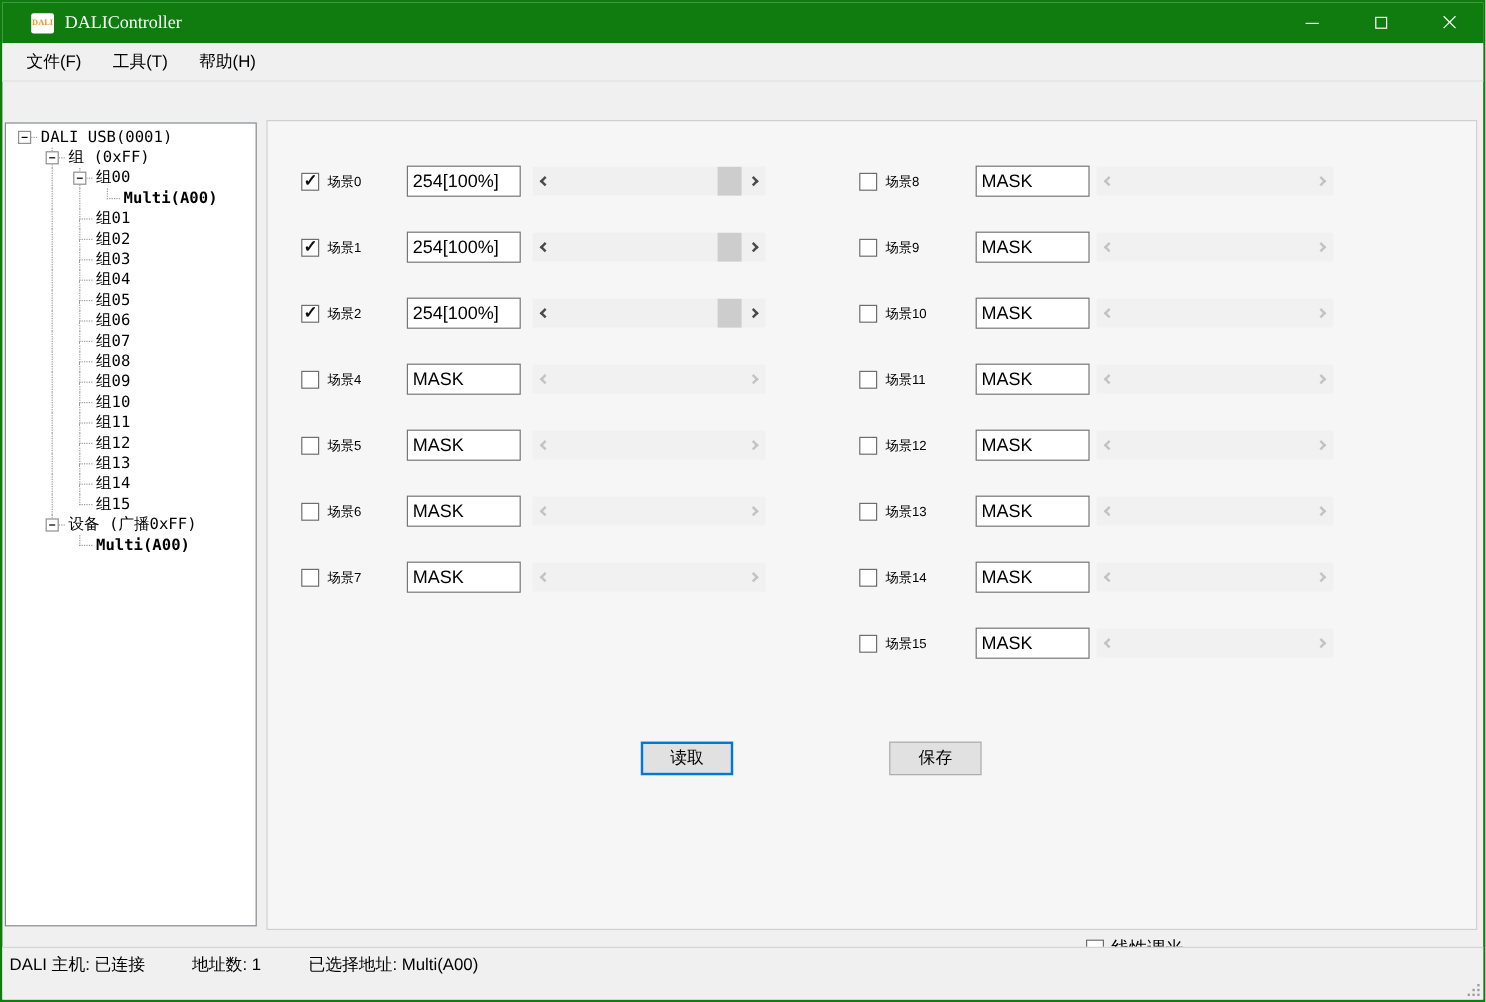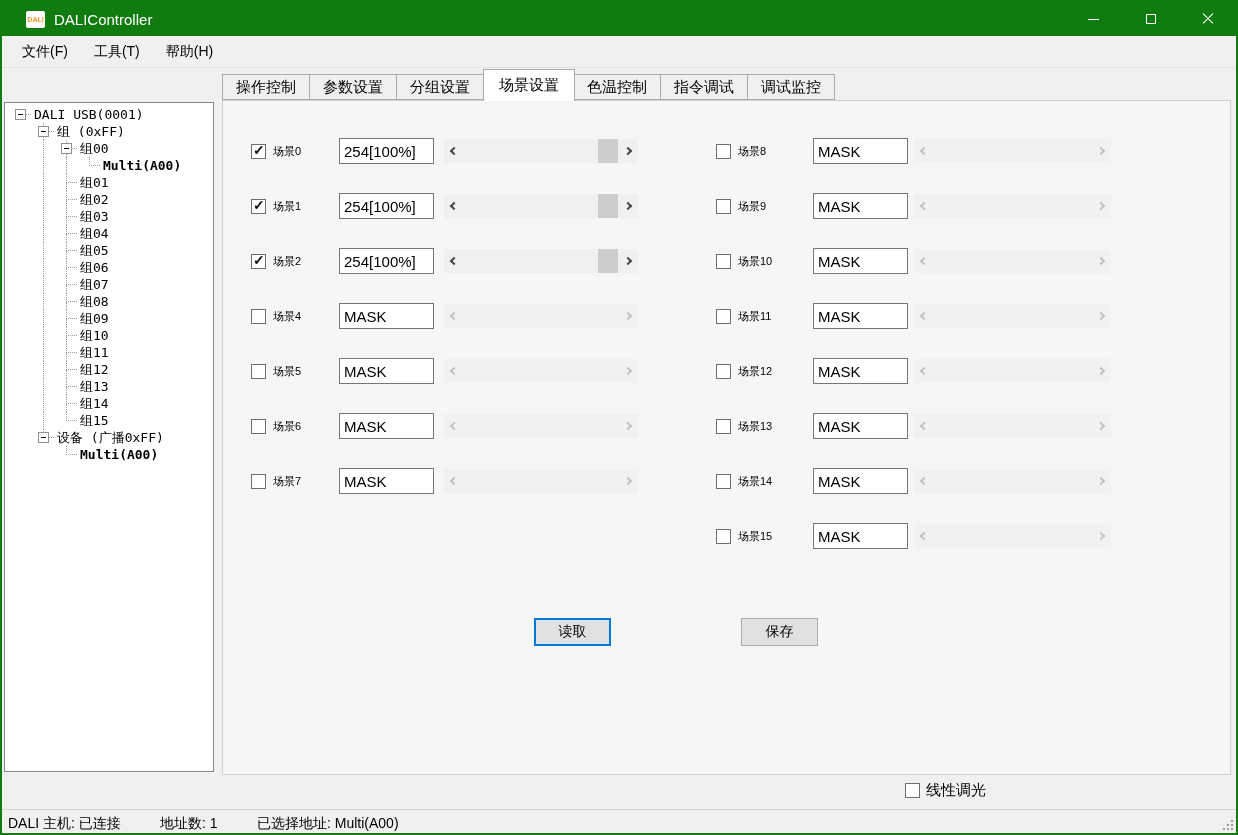--- a/index.html
+++ b/index.html
@@ -2,21 +2,21 @@
 <html><head>
 <meta charset="utf-8">
 <style>
   html,body{margin:0;padding:0;background:#ffffff;}
   body{width:1238px;height:835px;overflow:hidden;}
   *{box-sizing:border-box;}
   .window{position:relative;width:1238px;height:835px;border:2px solid #107C10;background:#f0f0f0;
           font-family:"Liberation Sans",sans-serif;color:#000;}
 
   
-  .titlebar{position:absolute;left:0;top:0;right:0;height:34px;background:#107C10;display:flex;align-items:center;color:#fff;}
+  .titlebar{position:absolute;left:0;top:0;right:0;height:34px;background:#107C10;display:flex;align-items:center;color:#fff;font-family:Liberation Serif, serif;}
   .app-icon{margin-left:24px;width:19px;height:17px;background:#fff;border-radius:2px;display:flex;align-items:center;justify-content:center;
             font-size:7px;font-weight:bold;color:#e89a2b;flex:none;}
   .title{margin-left:9px;font-size:15px;}
   .win-controls{margin-left:auto;display:flex;height:100%;}
   .win-btn{width:57px;height:100%;display:flex;align-items:center;justify-content:center;cursor:default;}
   .glyph{display:block;position:relative;}
   .glyph.minimize{width:11px;height:1px;background:#fff;}
   .glyph.maximize{width:10px;height:10px;border:1px solid #fff;}
   .glyph.close{width:12px;height:12px;}
   .glyph.close::before,.glyph.close::after{content:"";position:absolute;left:-1px;top:5px;width:14px;height:1px;background:#fff;}
@@ -77,21 +77,21 @@
 
   .btn{position:absolute;font-size:14px;font-family:"Liberation Sans",sans-serif;color:#000;padding:0;}
   .btn-read{left:311px;top:517px;width:77px;height:28px;background:#e1e1e1;border:2px solid #0078D7;}
   .btn-save{left:518px;top:517px;width:77px;height:28px;background:#e1e1e1;border:1px solid #adadad;}
 
   
   .footer-check{position:absolute;left:903px;top:779px;display:flex;align-items:center;}
   .footer-label{font-size:15px;margin-left:6px;}
 
   
-  .statusbar{position:absolute;left:0;right:0;bottom:0;height:24px;background:#f0f0f0;border-top:1px solid #d4d4d4;}
+  .statusbar{position:absolute;left:0;right:0;bottom:0;height:44px;background:#f0f0f0;border-top:1px solid #d4d4d4;}
   .status-item{position:absolute;top:5px;font-size:14px;}
   .status-item:nth-child(1){left:6px;}
   .status-item:nth-child(2){left:158px;}
   .status-item:nth-child(3){left:255px;}
   .grip{position:absolute;right:3px;bottom:3px;width:12px;height:12px;}
   .grip::before{content:"";position:absolute;right:0;bottom:0;width:2px;height:2px;background:#a0a0a0;
     box-shadow:-4px 0 #a0a0a0,0 -4px #a0a0a0,-8px 0 #a0a0a0,0 -8px #a0a0a0,-4px -4px #a0a0a0;}
 </style>
 </head>
 <body>
@@ -285,29 +285,20 @@
       <div class="tree-row">
         <span class="tcell"></span>
         <span class="tcell"></span>
         <span class="tcell conn top">
           <span class="hline"></span>
         </span>
         <span class="tlabel bold">Multi(A00)</span>
       </div>
     </div>
 
-  <div class="tab-strip" id="tab-strip">
-      <div class="tab">操作控制</div>
-      <div class="tab">参数设置</div>
-      <div class="tab">分组设置</div>
-      <div class="tab active">场景设置</div>
-      <div class="tab">色温控制</div>
-      <div class="tab">指令调试</div>
-      <div class="tab">调试监控</div>
-    </div>
 
   <div class="tab-page">
     <div class="scene-col" id="col-left">
         <div class="scene-row">
           <span class="cb checked"></span>
           <span class="scene-label">场景0</span>
           <input class="scene-field" type="text" readonly="" value="254[100%]" style="">
           <div class="hscroll">
             <span class="sb-arrow">
               <i class="chev chev-l"></i>

